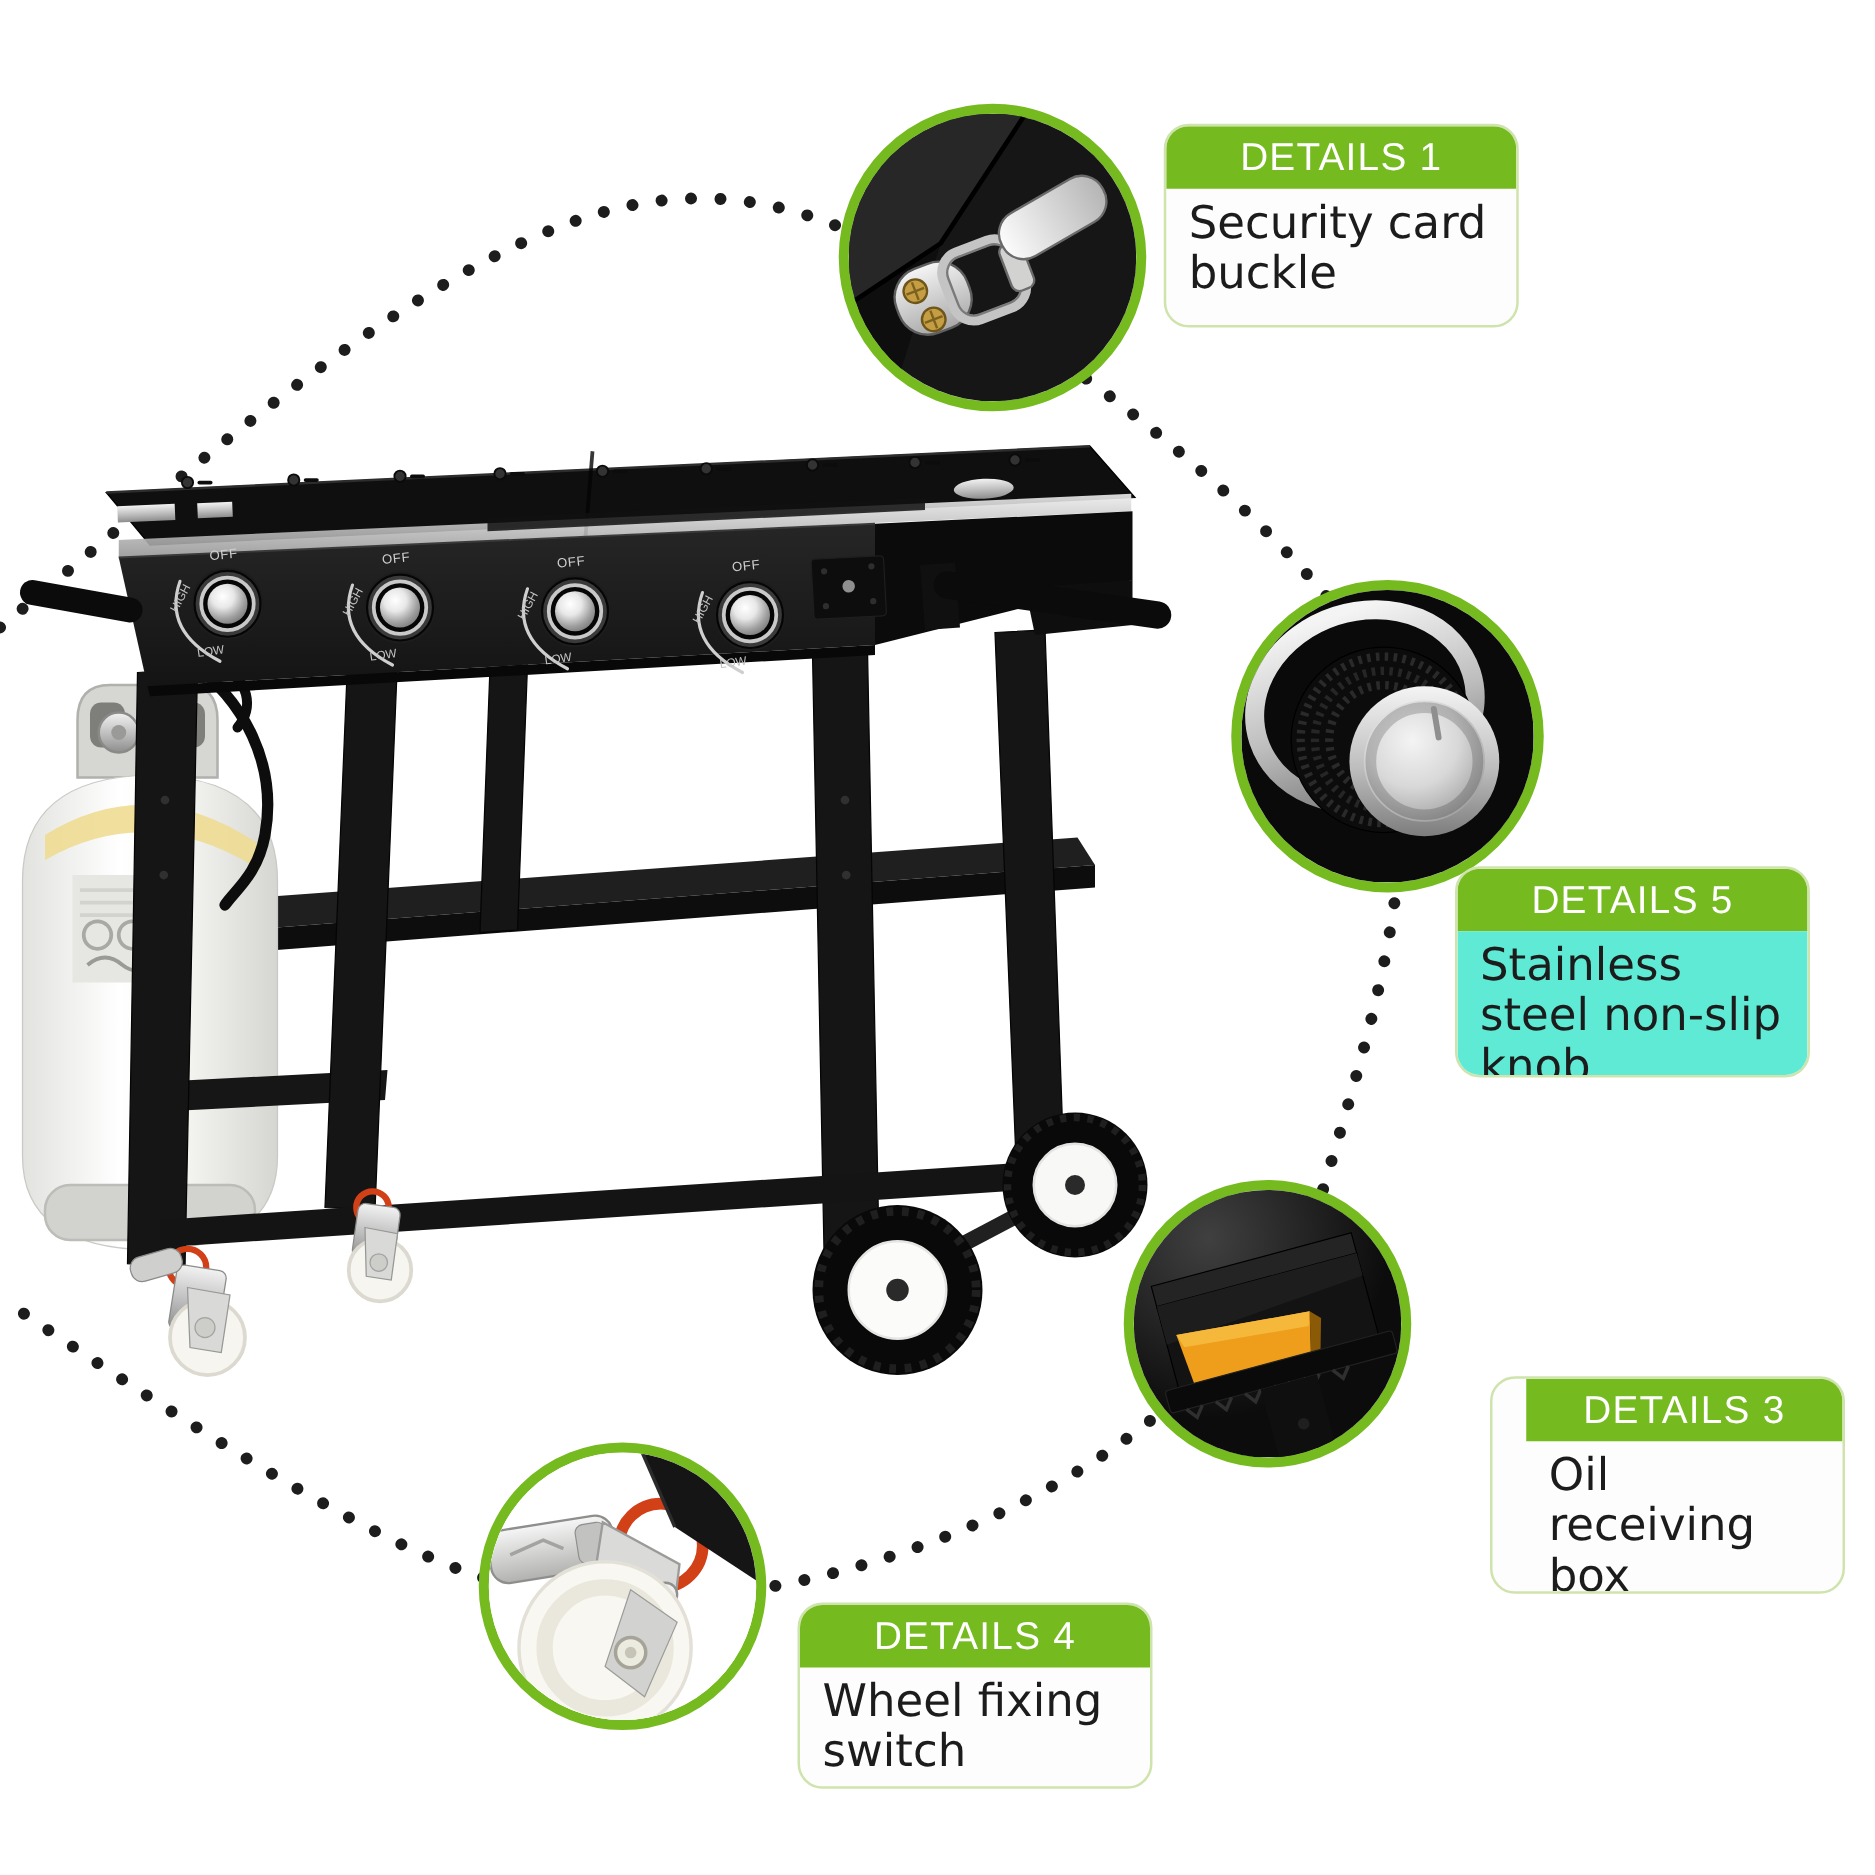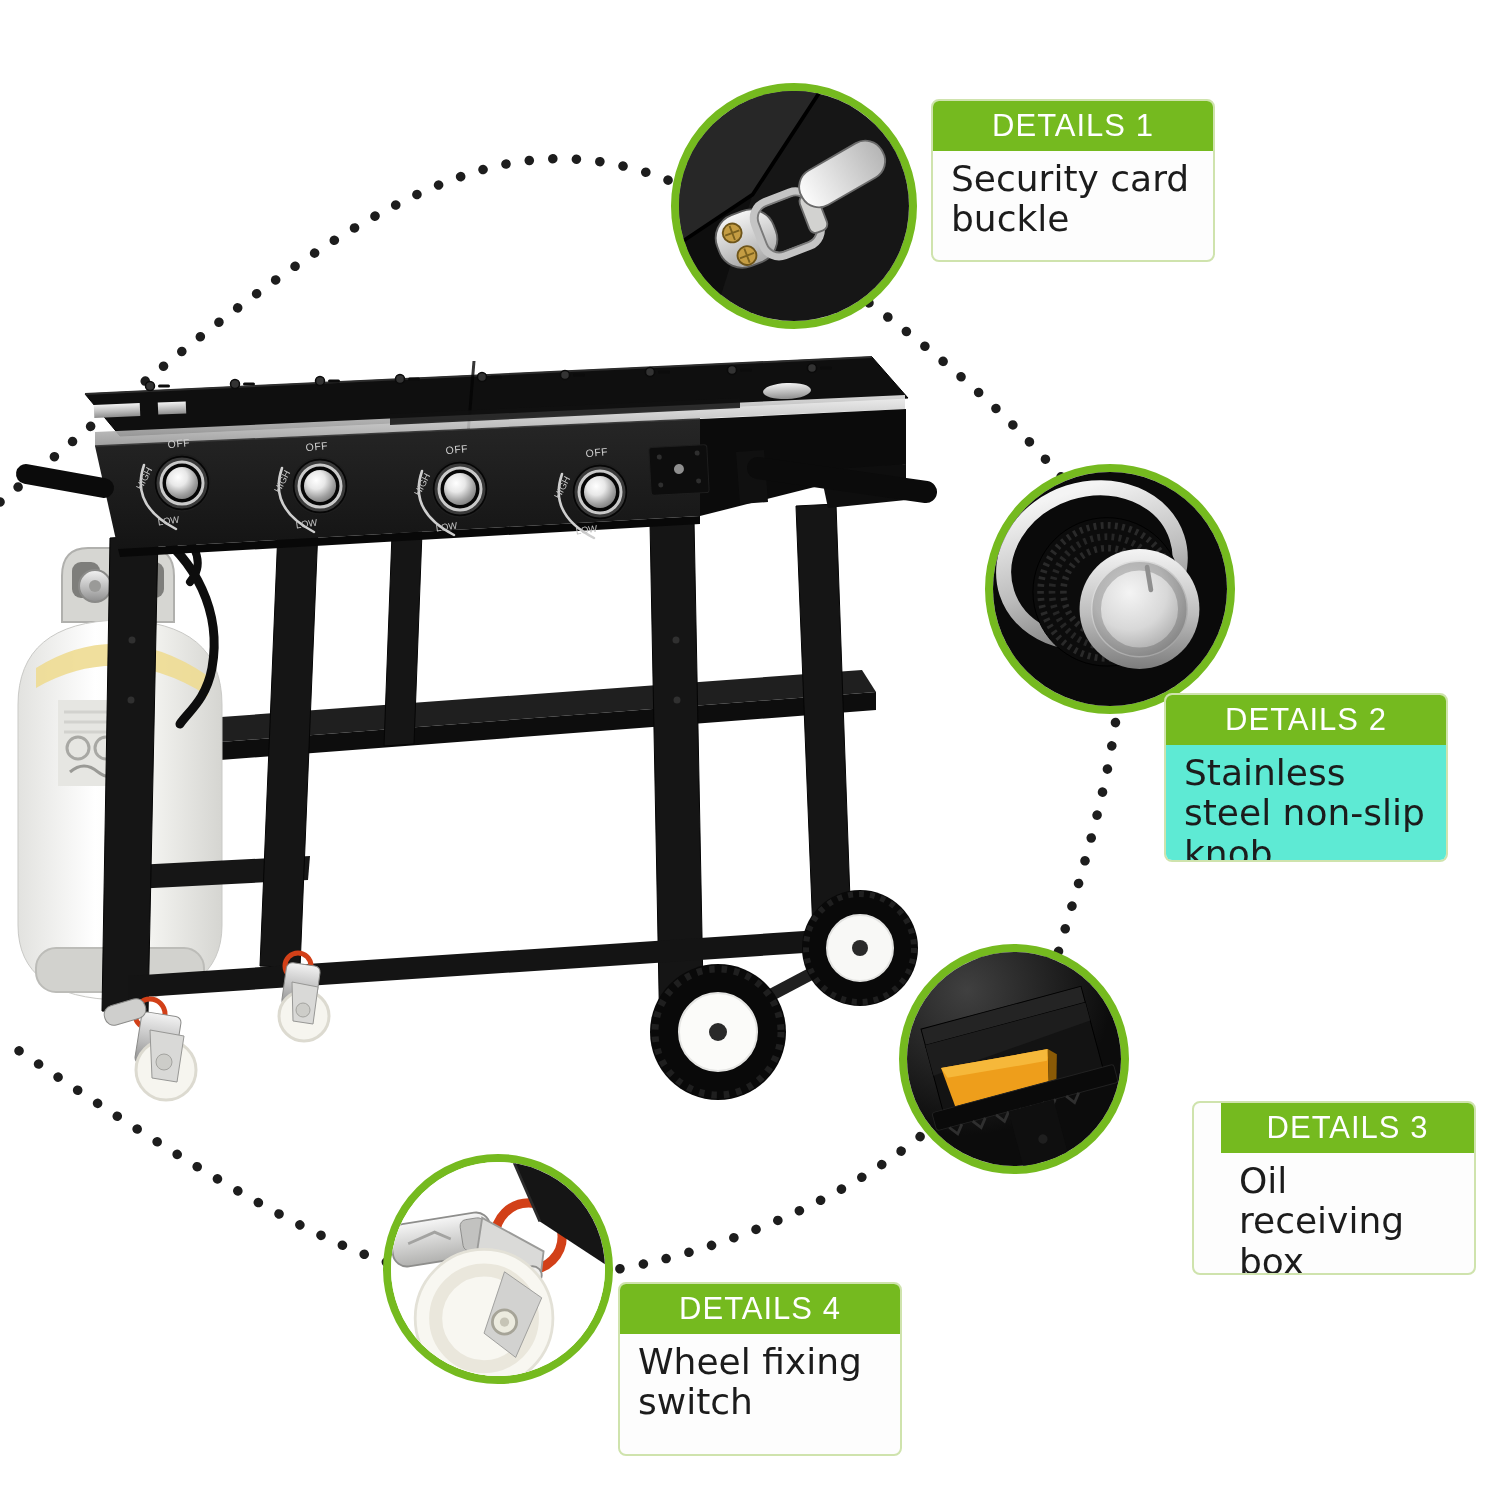--- a/index.html
+++ b/index.html
@@ -6,31 +6,31 @@
   #stage{position:relative;width:1500px;height:1500px;background:#ffffff;overflow:hidden;
          font-family:"Liberation Sans", sans-serif;}
   #scene{position:absolute;left:0;top:0;width:1500px;height:1500px;}
   .detail-circle{position:absolute;border:8px solid #75ba1f;border-radius:50%;overflow:hidden;
                  box-sizing:border-box;background:#ffffff;}
   .detail-circle svg{display:block;width:100%;height:100%;}
   #circle1{left:671px;top:83px;width:246px;height:246px;}
   #circle2{left:985px;top:464px;width:250px;height:250px;}
   #circle3{left:899px;top:944px;width:230px;height:230px;}
   #circle4{left:383px;top:1154px;width:230px;height:230px;}
-  .card{position:absolute;width:284px;border-radius:8px;background:#fdfdfd;
+  .card{position:absolute;width:284px;border-radius:20px;background:#fdfdfd;
         border:2px solid #cfe3ad;overflow:hidden;box-sizing:border-box;}
   .card-header{height:50px;background:#75ba1f;color:#ffffff;display:flex;align-items:center;
         justify-content:center;font-size:31px;letter-spacing:1px;font-family:"Liberation Sans",sans-serif;}
   .card-body{padding:8px 16px 18px 18px;font-family:"DejaVu Sans",sans-serif;font-size:36px;
         line-height:1.12;color:#1c1c1c;}
   #card1{left:931px;top:99px;height:163px;}
   #card2{left:1164px;top:693px;height:169px;}
   #card2 .card-body{background:#5eead4;height:100%;}
   #card3{left:1192px;top:1101px;height:174px;padding-left:27px;}
-  #card4{left:618px;top:1282px;height:174px;}
+  #card4{left:638px;top:1282px;height:149px;}
 </style>
 </head>
 <body>
 
 <div id="stage">
 
   <svg id="scene" viewBox="0 0 1500 1500">
     <defs>
       <linearGradient id="sSilver" x1="0" y1="0" x2="0" y2="1">
         <stop offset="0" stop-color="#f2f2f2"></stop>
@@ -313,21 +313,21 @@
       <circle cx="122" cy="172" r="13" fill="#ecebdf" stroke="#a6a498" stroke-width="3"></circle>
       <circle cx="122" cy="172" r="5" fill="#c6c4b6"></circle>
     </svg>
   </div>
 
   <div id="card1" class="card">
     <div class="card-header">DETAILS 1</div>
     <div class="card-body">Security card buckle</div>
   </div>
   <div id="card2" class="card">
-    <div class="card-header">DETAILS 2</div>
+    <div class="card-header">DETAILS 5</div>
     <div class="card-body">Stainless steel non-slip knob</div>
   </div>
   <div id="card3" class="card">
     <div class="card-header">DETAILS 3</div>
     <div class="card-body">Oil receiving box</div>
   </div>
   <div id="card4" class="card">
     <div class="card-header">DETAILS 4</div>
     <div class="card-body">Wheel fixing switch</div>
   </div>

